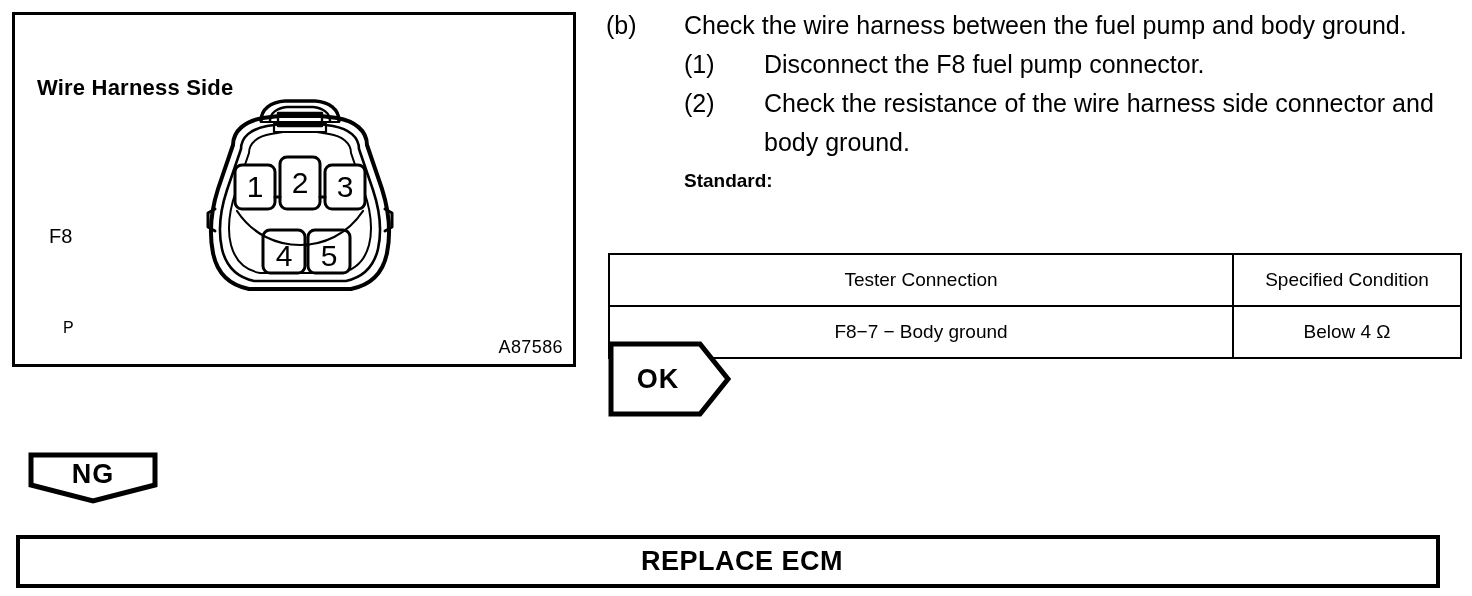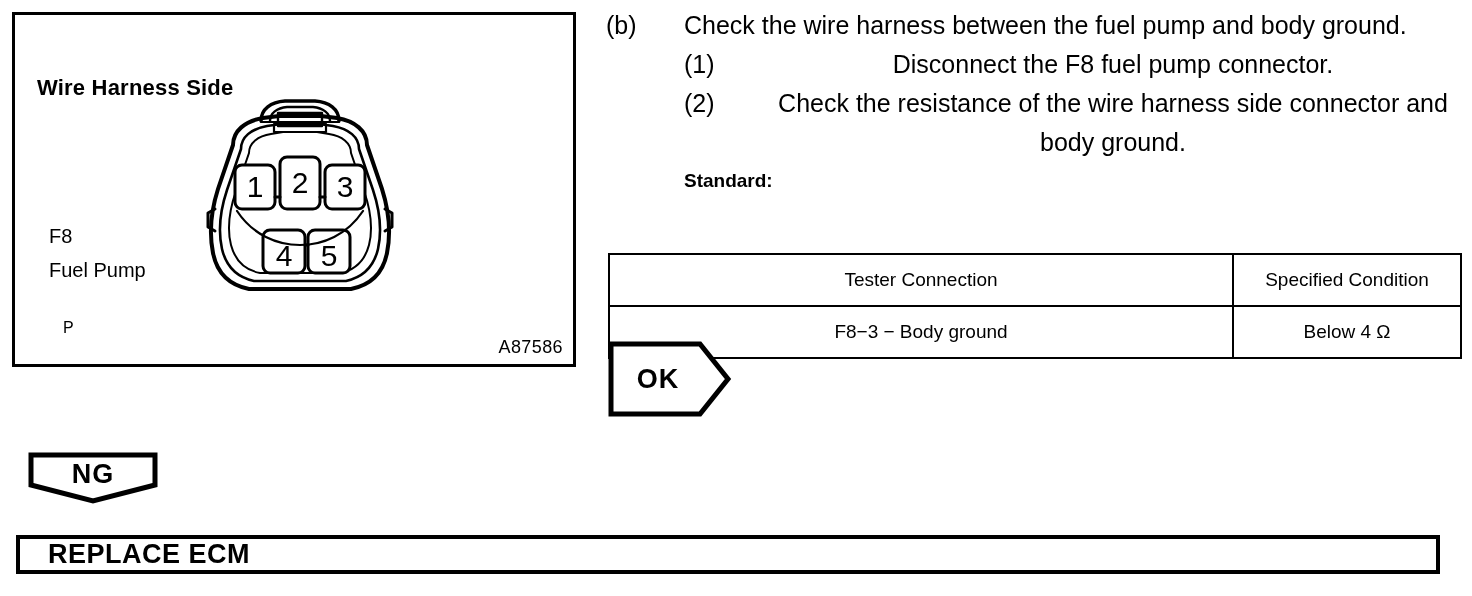--- a/index.html
+++ b/index.html
@@ -99,21 +99,20 @@
     font-size: 25px;
     line-height: 39px;
     margin-left: 78px;
   }
   .substep-marker {
     flex: 0 0 auto;
     width: 80px;
   }
   .substep-text {
     flex: 1 1 auto;
-    text-align: center;
   }
   #standard-label {
     margin-left: 78px;
     font-size: 19px;
     line-height: 38px;
     font-weight: bold;
   }
 
   
   #standard-table {
@@ -212,25 +211,26 @@
     font-weight: bold;
     letter-spacing: 1px;
   }
 
   
   #replace-ecm-box {
     position: absolute;
     left: 16px;
     top: 535px;
     width: 1424px;
-    height: 39px;
+    height: 53px;
     border: 4px solid #000;
     box-sizing: border-box;
     display: flex;
     align-items: center;
+    justify-content: center;
   }
   #replace-ecm-text {
     margin-left: 28px;
     font-size: 27px;
     font-weight: bold;
     letter-spacing: 0.5px;
   }
 </style>
 </head>
 <body>
@@ -313,21 +313,20 @@
       <text class="pin-num" x="80" y="104">1</text>
       <text class="pin-num" x="125" y="100">2</text>
       <text class="pin-num" x="170" y="104">3</text>
       <text class="pin-num" x="109" y="173">4</text>
       <text class="pin-num" x="154" y="173">5</text>
     </svg>
   </div>
 
   <div id="figure-ref-label">
     <div>F8</div>
-    <div>Fuel Pump</div>
   </div>
 
   <div id="figure-polarity">P</div>
 
   <div id="figure-code">A87586</div>
 </div>
 
 <div id="procedure-column">
 
   <div class="step-row">
@@ -348,21 +347,21 @@
   <div id="standard-label">Standard:</div>
 </div>
 
 <table id="standard-table">
   <tbody>
     <tr>
       <td class="col-tester">Tester Connection</td>
       <td class="col-condition">Specified Condition</td>
     </tr>
     <tr>
-      <td class="col-tester">F8−3 − Body ground</td>
+      <td class="col-tester">F8−7 − Body ground</td>
       <td class="col-condition">Below 4 Ω</td>
     </tr>
   </tbody>
 </table>
 
 <div id="ok-branch-row">
 
   <div id="ok-badge">
     <svg width="124" height="76" viewBox="0 0 124 76" xmlns="http://www.w3.org/2000/svg">
       <path d="M 3 3 L 92 3 L 120 38 L 92 73 L 3 73 Z" fill="#fff" stroke="#000" stroke-width="5" stroke-linejoin="miter"></path>

